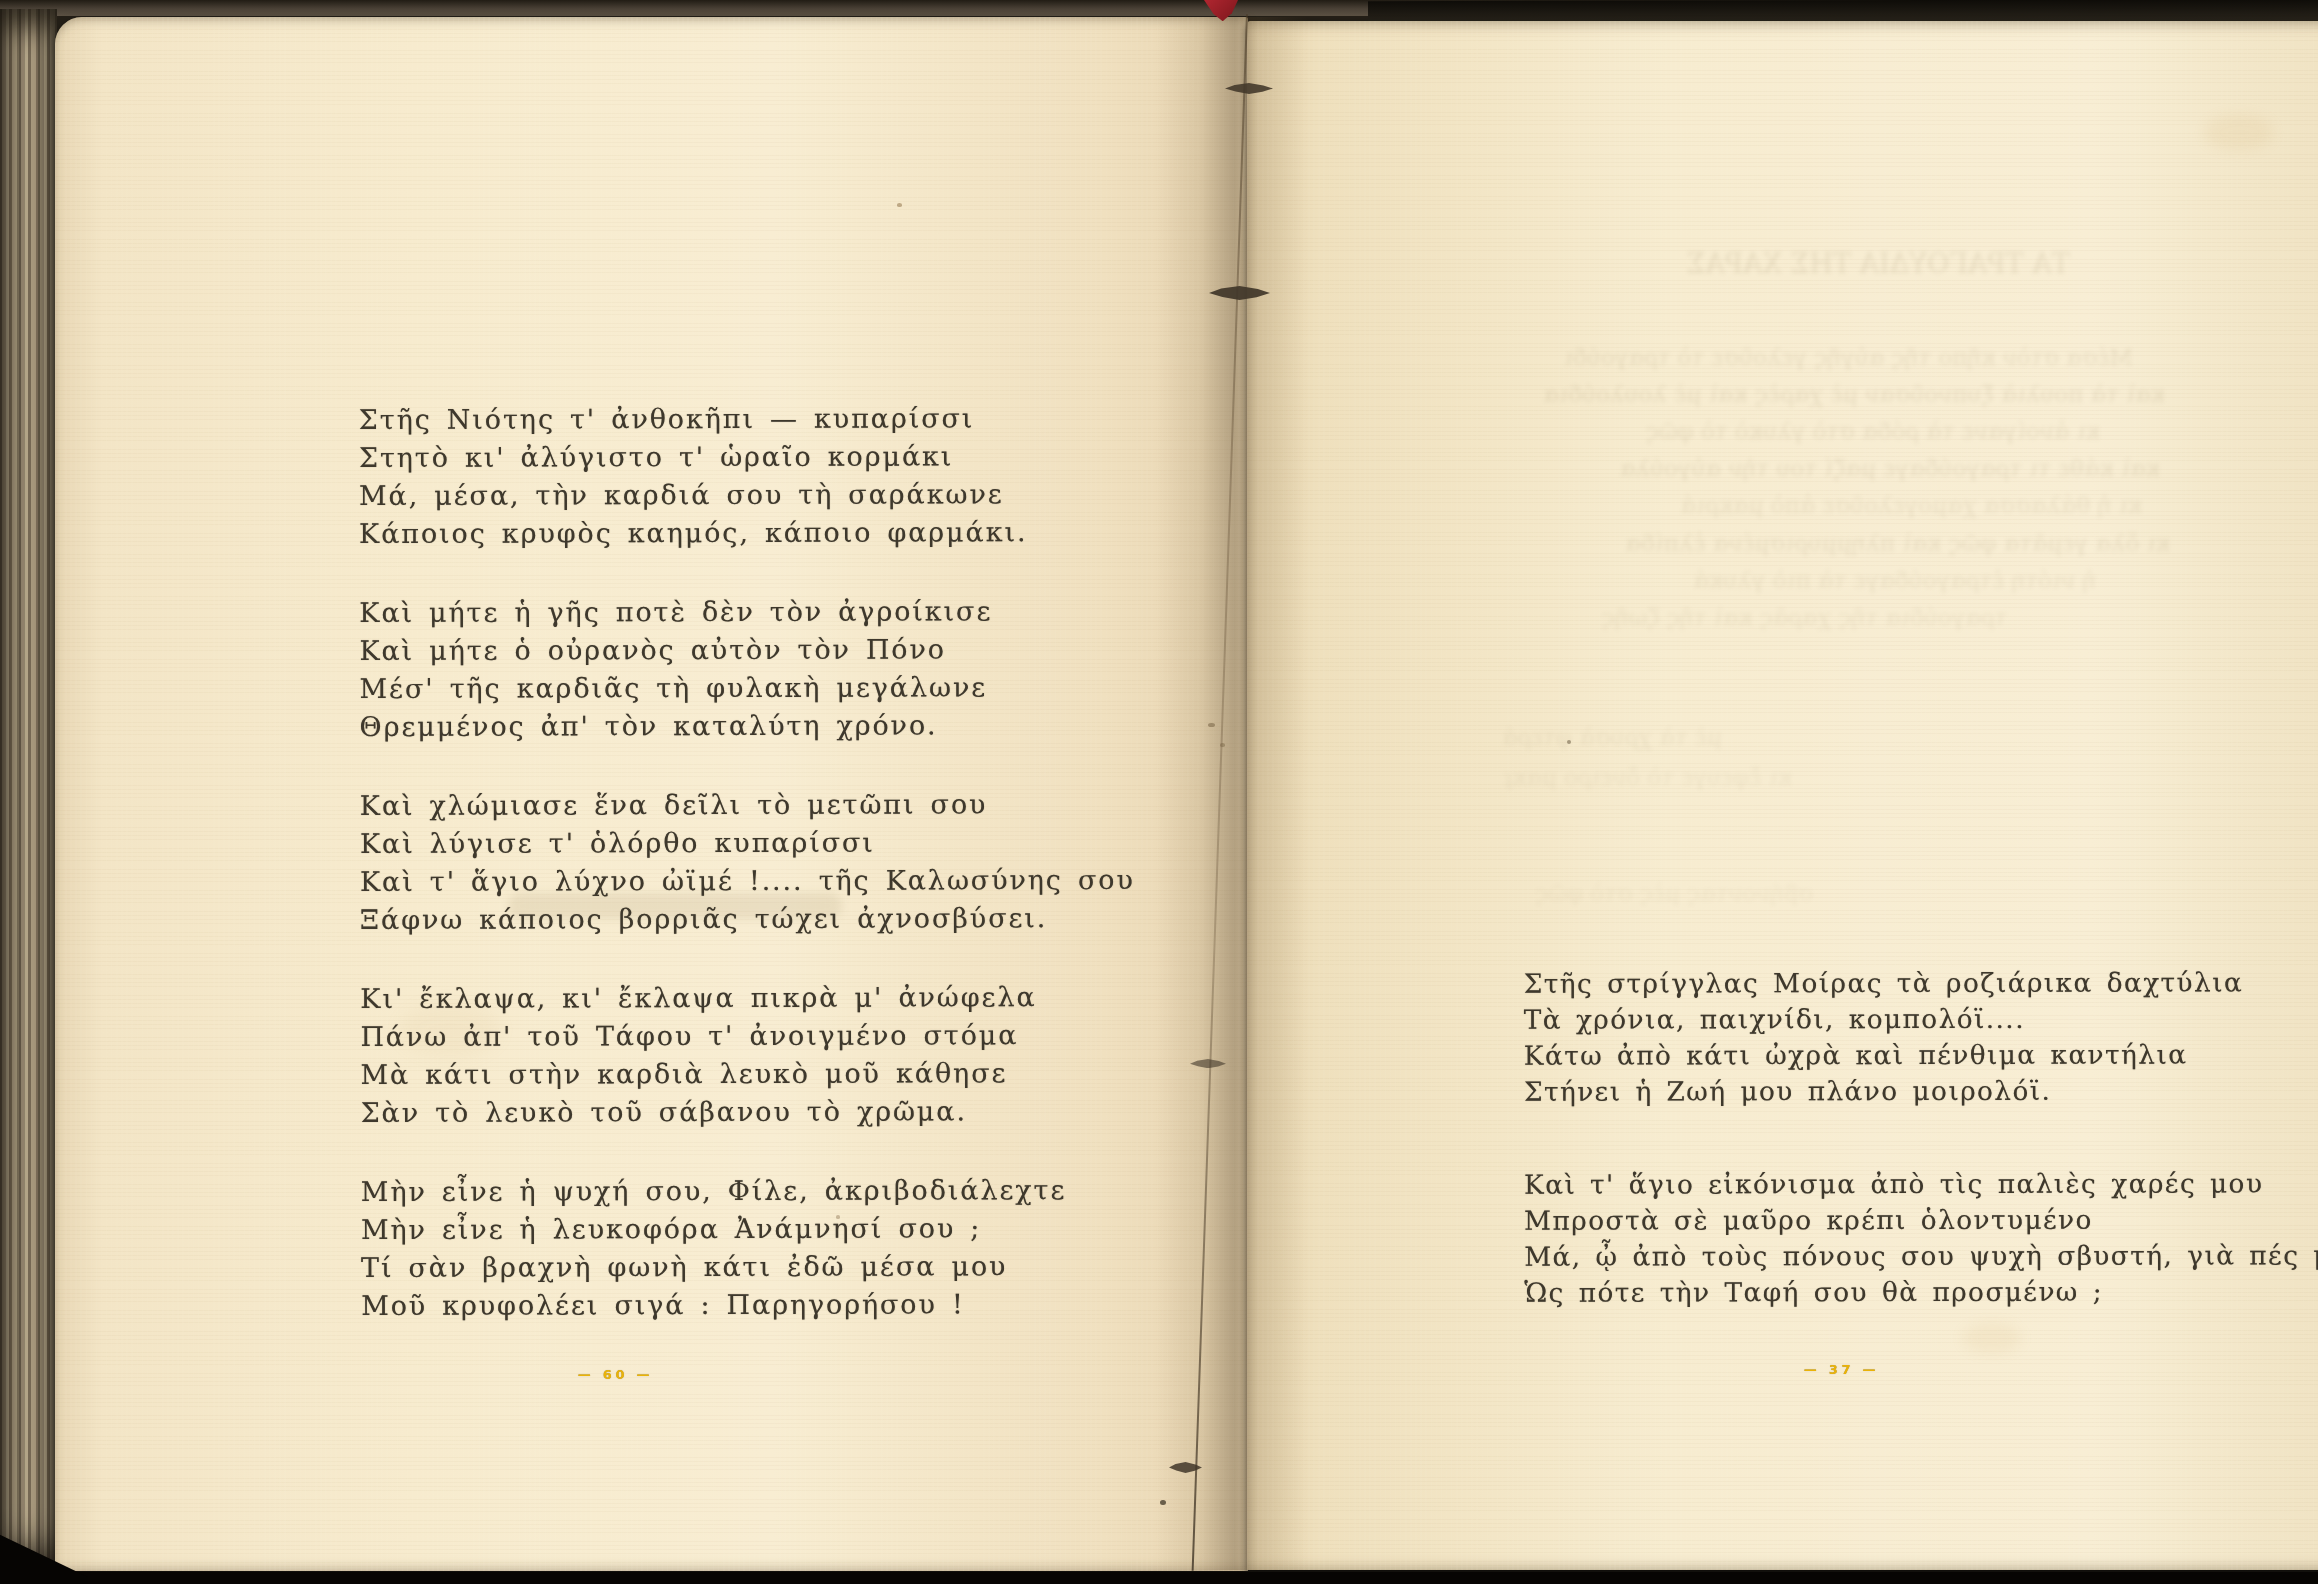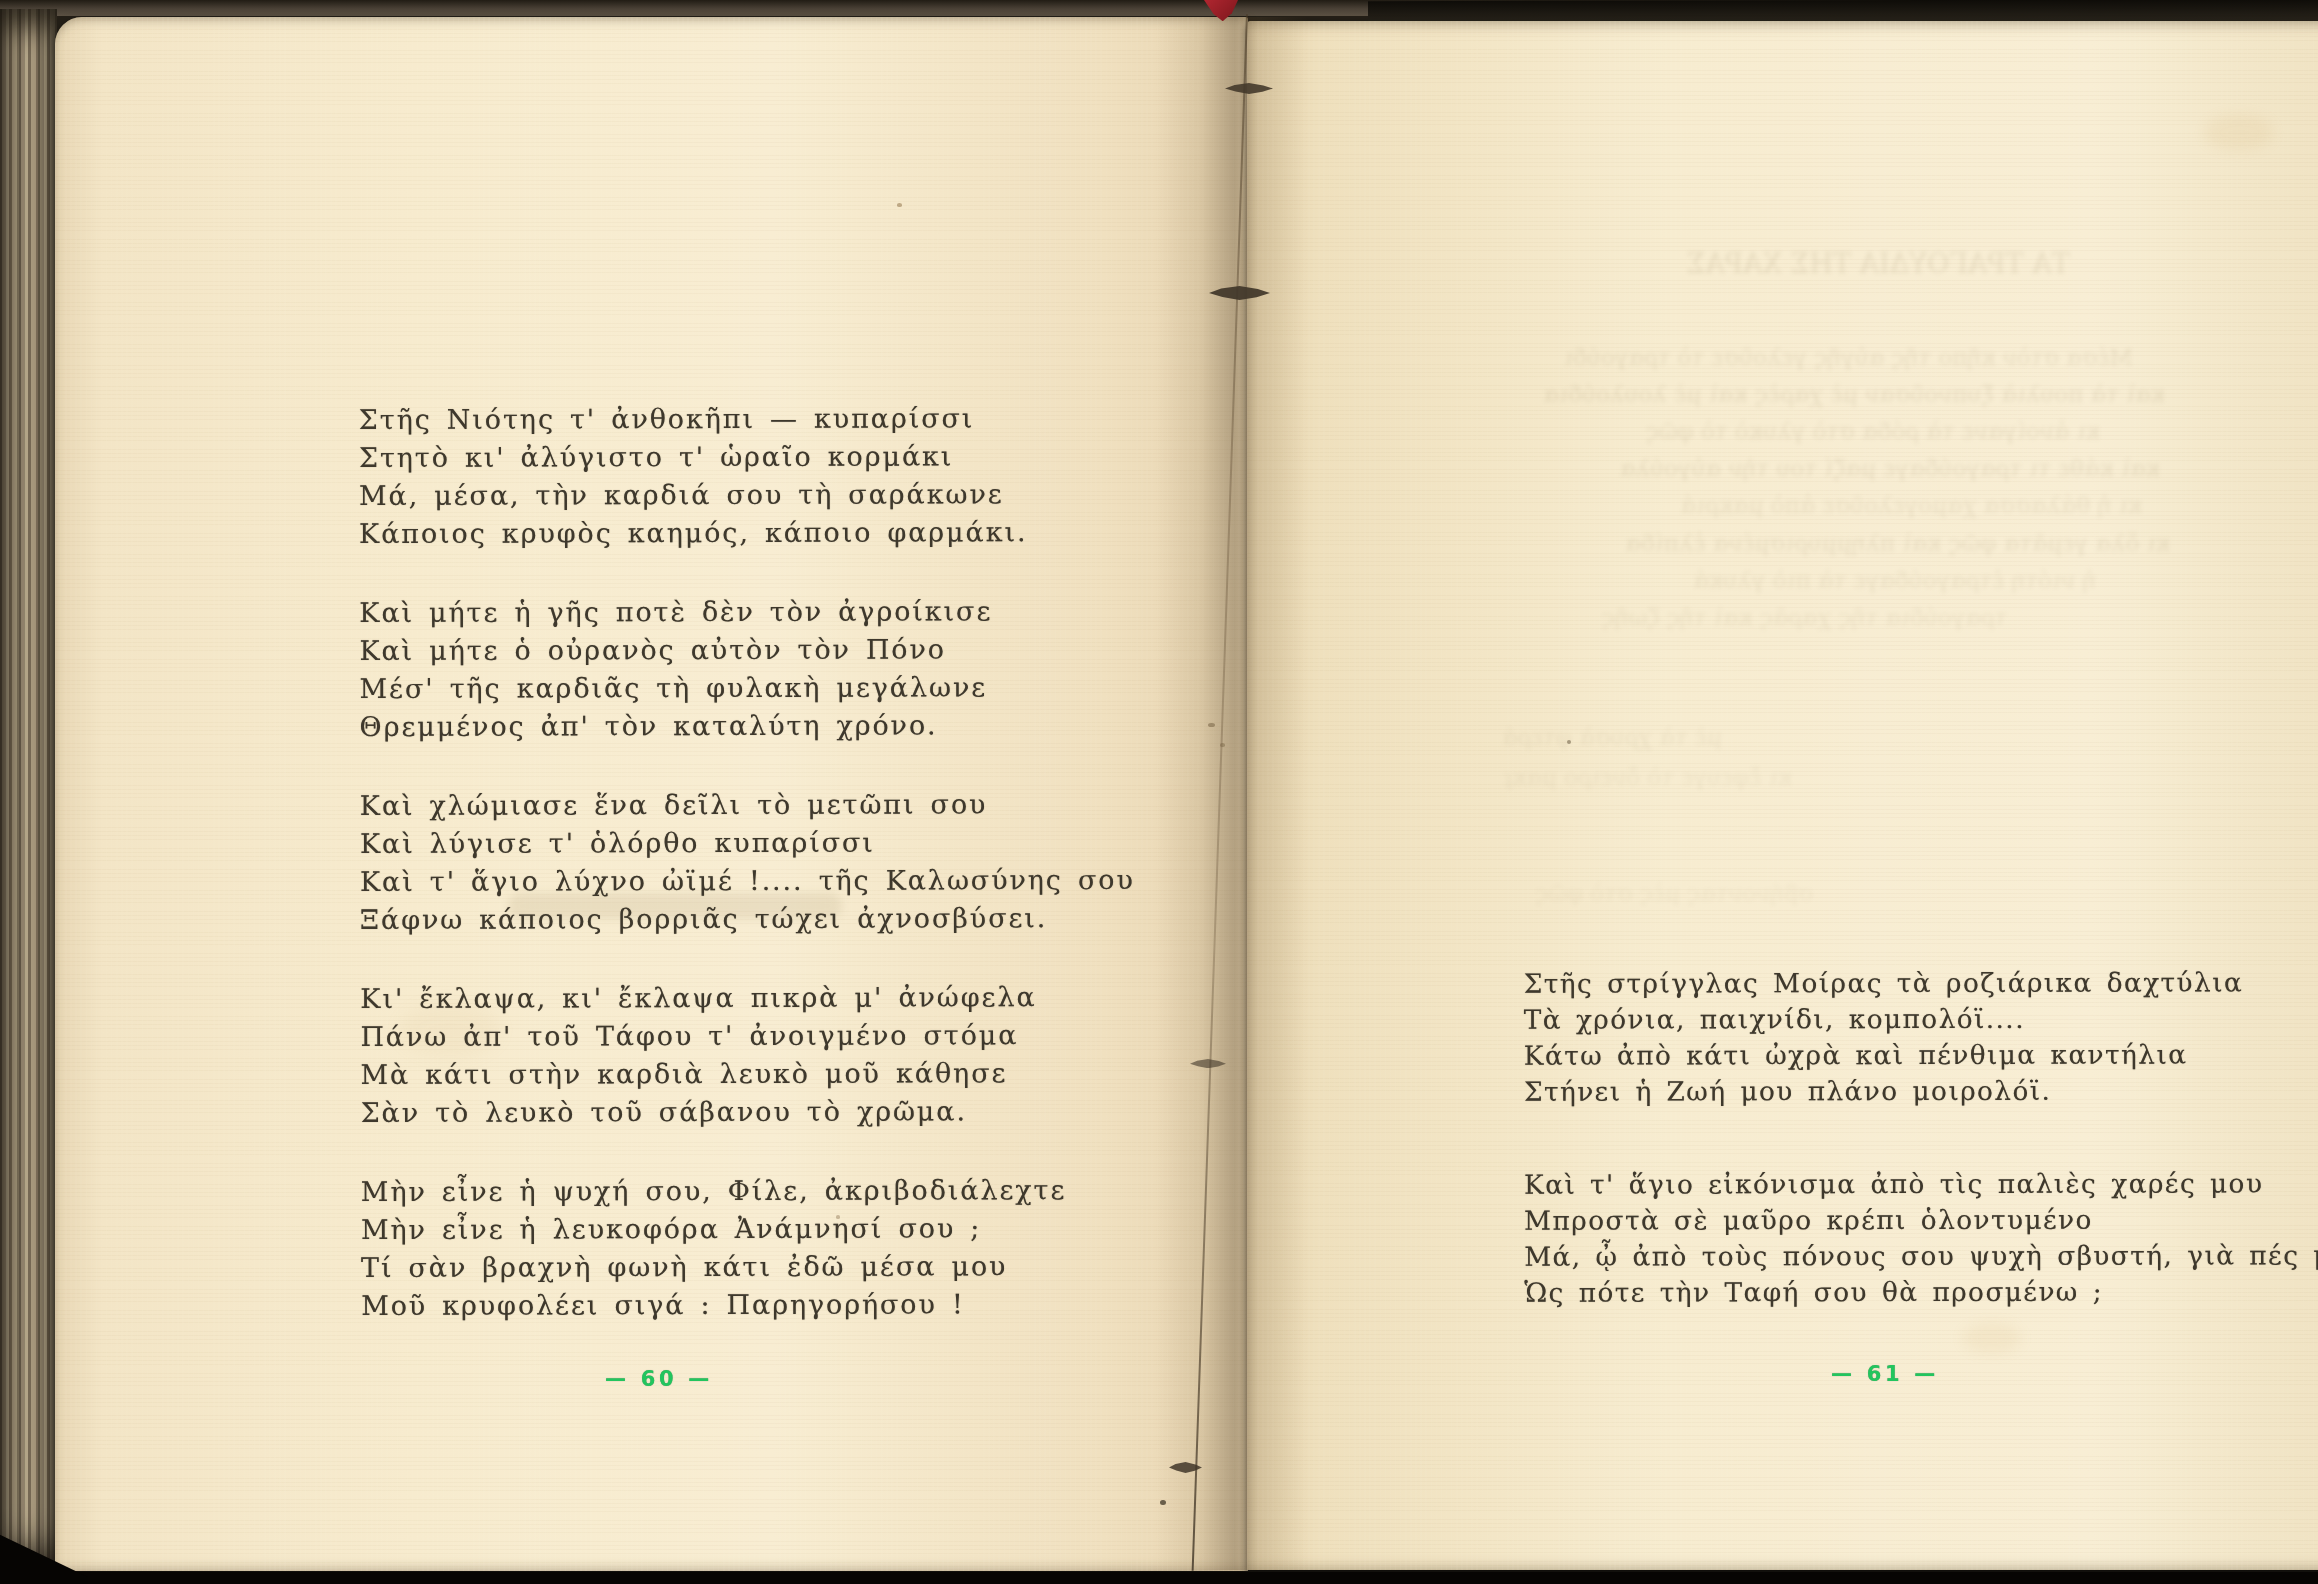--- a/index.html
+++ b/index.html
@@ -65,22 +65,22 @@
   .sp7{left:2204px;top:114px;width:70px;height:37px;background:#c9a05c;opacity:.10;filter:blur(6.5px);}
   .sp8{left:1962px;top:1322px;width:60px;height:32px;background:#c9a05c;opacity:.09;filter:blur(6.5px);}
   .sp9{left:399px;top:1002px;width:102px;height:56px;background:#c3a068;opacity:.07;filter:blur(8.3px);}
   
   .poem{position:absolute;color:#3e382c;white-space:nowrap;
     text-shadow:0 0 0.9px rgba(62,55,44,.5);}
   .poem-left{left:360px;top:400px;font-size:27px;line-height:38px;letter-spacing:1.9px;word-spacing:4.6px;transform:rotate(-.15deg);}
   .poem-right{left:1524px;top:965px;font-size:26.4px;line-height:36px;letter-spacing:1.4px;word-spacing:4.2px;transform:rotate(-.1deg);}
   .poem-left .stanza{margin-bottom:41px;}
   .poem-right .stanza{margin-bottom:57px;}
-  .page-number{position:absolute;width:195px;text-align:right;color:#22c55e;
-    font-family:"DejaVu Sans", sans-serif;font-weight:bold;font-size:21px;letter-spacing:3.7px;
+  .page-number{position:absolute;width:195px;text-align:center;color:#eab308;
+    font-family:"DejaVu Sans", sans-serif;font-weight:bold;font-size:13px;letter-spacing:3.7px;
     text-shadow:0 0 0.7px rgba(58,52,40,.55);}
   .pn-left{left:518px;top:1367px;}
   .pn-right{left:1744px;top:1362px;}
   
   .ghost-line{position:absolute;color:#8d7b58;transform:scaleX(-1);filter:blur(2.3px);
     font-size:23px;white-space:nowrap;overflow:hidden;pointer-events:none;}
   .ghost-line:nth-of-type(1){top:248px;left:1637px;width:482px;font-size:27px;opacity:.15;text-align:center;}
   .ghost-line:nth-of-type(2){top:344px;left:1502px;width:631px;opacity:.14;}
   .ghost-line:nth-of-type(3){top:381px;left:1502px;width:663px;opacity:.15;}
   .ghost-line:nth-of-type(4){top:418px;left:1502px;width:598px;opacity:.14;}
@@ -183,19 +183,19 @@
       </div>
       <div class="stanza">
         <div class="poem-line">Καὶ τ' ἅγιο εἰκόνισμα ἀπὸ τὶς παλιὲς χαρές μου</div>
         <div class="poem-line">Μπροστὰ σὲ μαῦρο κρέπι ὁλοντυμένο</div>
         <div class="poem-line">Μά, ᾦ ἀπὸ τοὺς πόνους σου ψυχὴ σβυστή, γιὰ πές μου</div>
         <div class="poem-line">Ὡς πότε τὴν Ταφή σου θὰ προσμένω ;</div>
       </div>
     </div>
 
   <div class="page-number pn-left">— 60 —</div>
-  <div class="page-number pn-right">— 61 —</div>
+  <div class="page-number pn-right">— 37 —</div>
 
   <div class="bottom-band"></div>
   <div class="corner-wedge wedge-bl"></div>
 
 </div>
 
 
 </body></html>

